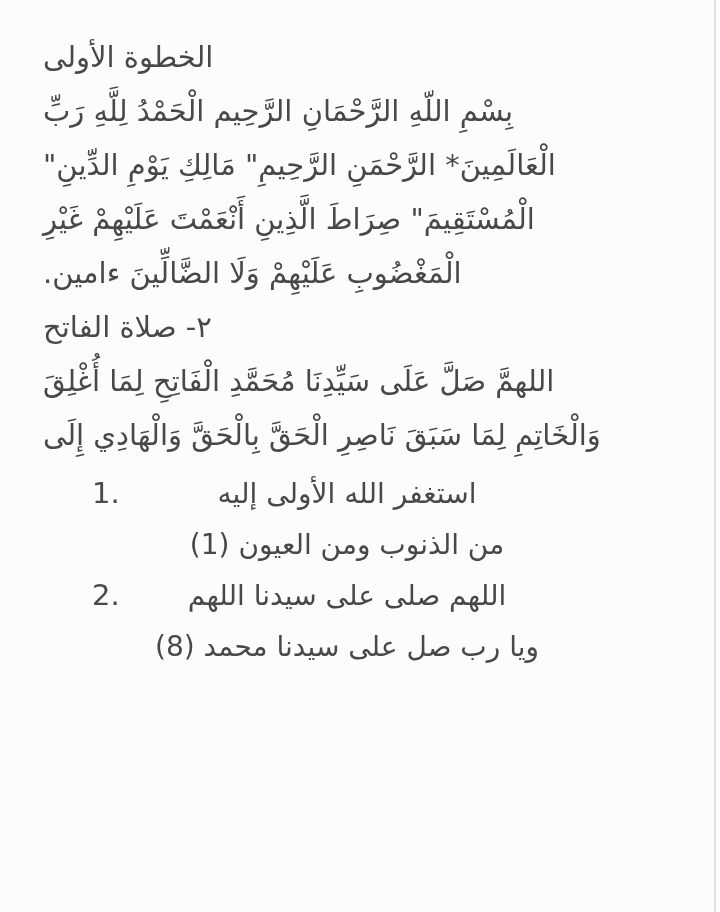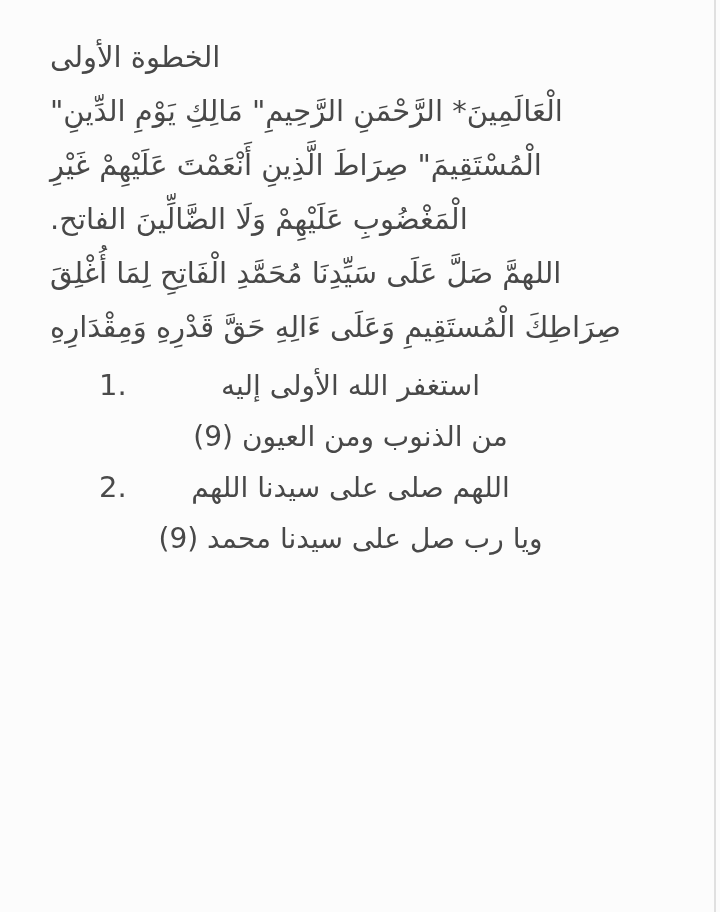--- a/index.html
+++ b/index.html
@@ -19,21 +19,21 @@
     position: absolute;
     top: 0;
     bottom: 0;
     right: 4px;
     width: 2px;
     background: #e0e0e0;
   }
   .content {
     position: absolute;
     top: 30px;
-    left: 16px;
+    left: 9px;
     right: 10px;
   }
   .line {
     height: 54px;
     line-height: 54px;
     font-size: 29px;
     direction: rtl;
     text-align: left;
     padding-left: 34px;
     white-space: nowrap;
@@ -68,42 +68,44 @@
 
 <div style="width:100%;height:100%;position:relative;">
 
   <div class="page-divider"></div>
 
   <div class="content">
 
     <div class="line heading">الخطوة الأولى</div>
 
 
+    <div class="line">بِسْمِ اللّهِ الرَّحْمَانِ الرَّحِيم الْحَمْدُ لِلَّهِ رَبِّ</div>
     <div class="line">الْعَالَمِينَ* الرَّحْمَنِ الرَّحِيمِ" مَالِكِ يَوْمِ الدِّينِ"</div>
     <div class="line">الْمُسْتَقِيمَ" صِرَاطَ الَّذِينِ أَنْعَمْتَ عَلَيْهِمْ غَيْرِ</div>
-    <div class="line">الْمَغْضُوبِ عَلَيْهِمْ وَلَا الضَّالِّينَ الفاتح.</div>
+    <div class="line">الْمَغْضُوبِ عَلَيْهِمْ وَلَا الضَّالِّينَ ءامين.</div>
 
+    <div class="line heading">٢- صلاة الفاتح</div>
 
     <div class="line">اللهمَّ صَلَّ عَلَى سَيِّدِنَا مُحَمَّدِ الْفَاتِحِ لِمَا أُغْلِقَ</div>
-    <div class="line">صِرَاطِكَ الْمُستَقِيمِ وَعَلَى ءَالِهِ حَقَّ قَدْرِهِ وَمِقْدَارِهِ</div>
+    <div class="line">وَالْخَاتِمِ لِمَا سَبَقَ نَاصِرِ الْحَقَّ بِالْحَقَّ وَالْهَادِي إِلَى</div>
 
     <div class="list">
 
       <div class="list-row">
         <span class="num">1.</span>
         <span>استغفر الله الأولى إليه</span>
       </div>
       <div class="list-row">
-        <span>من الذنوب ومن العيون (9)</span>
+        <span>من الذنوب ومن العيون (1)</span>
       </div>
 
       <div class="list-row">
         <span class="num">2.</span>
         <span>اللهم صلى على سيدنا اللهم</span>
       </div>
       <div class="list-row">
-        <span>ويا رب صل على سيدنا محمد (9)</span>
+        <span>ويا رب صل على سيدنا محمد (8)</span>
       </div>
 
     </div>
 
   </div>
 </div>
 
 </body></html>

